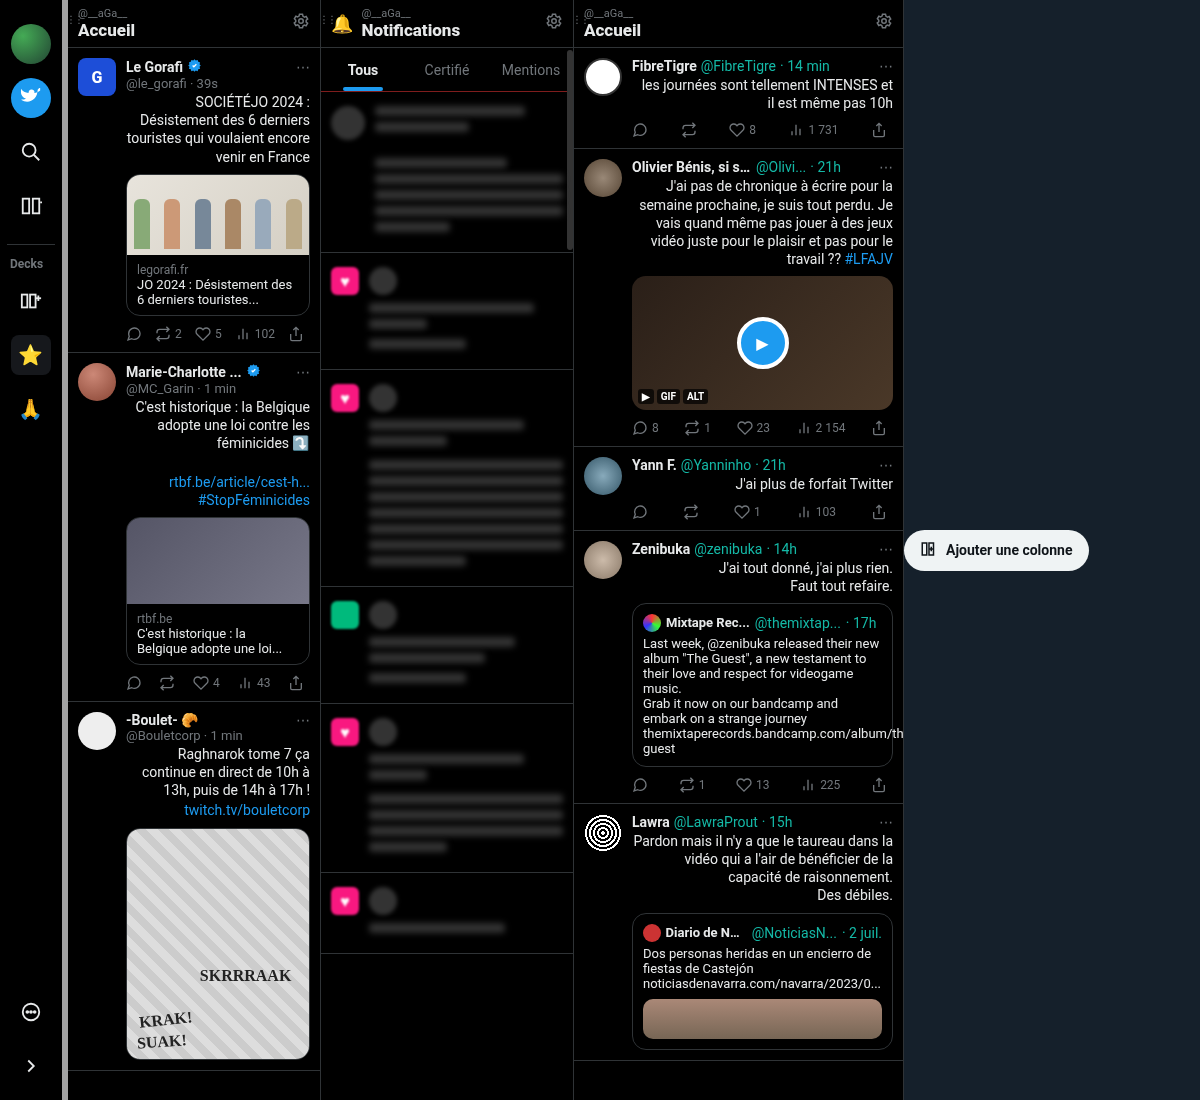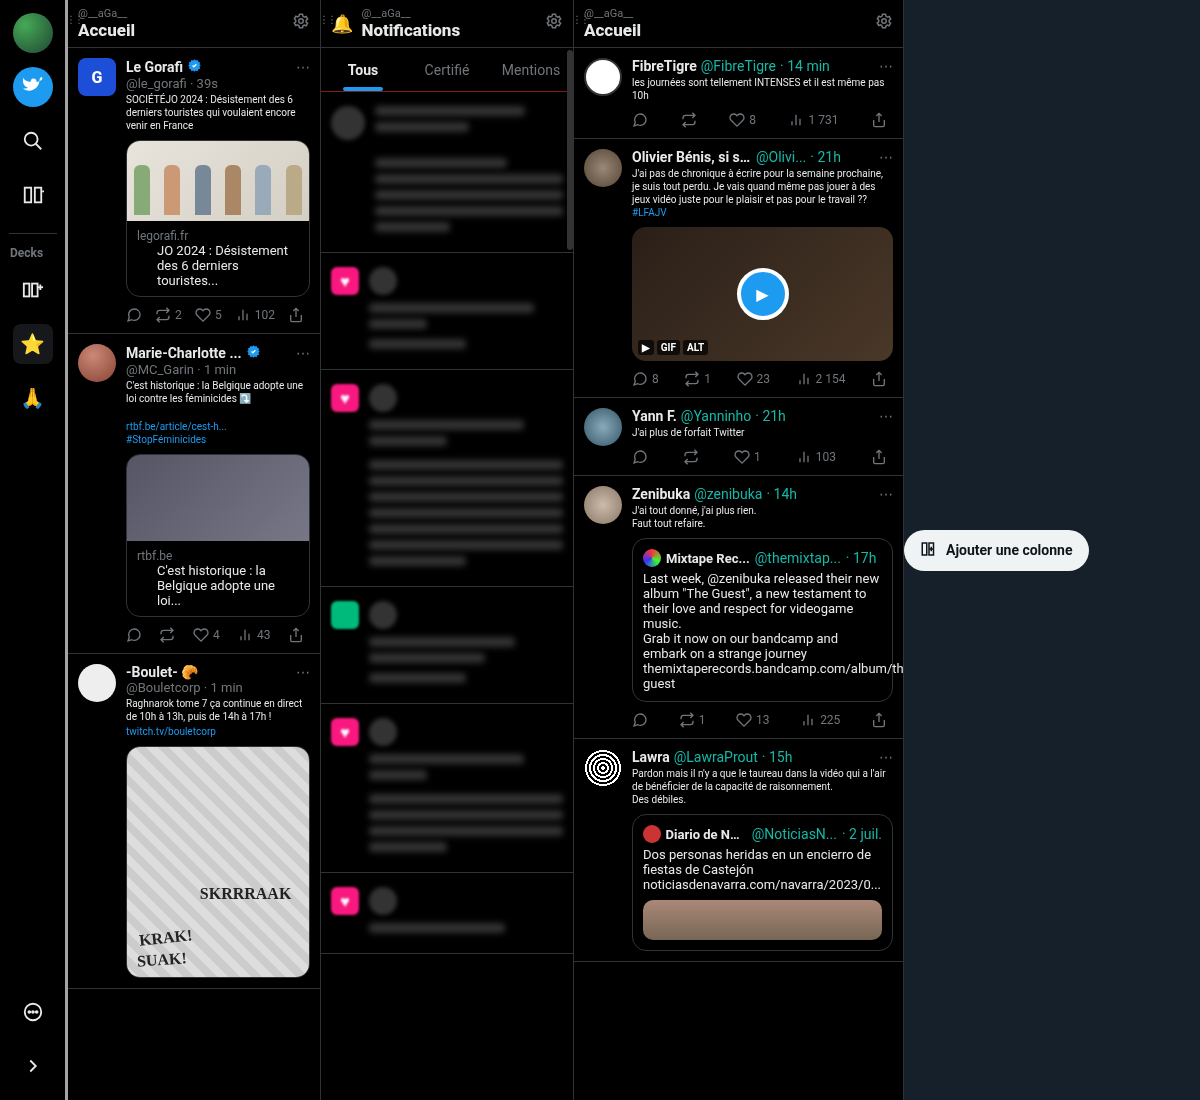--- a/index.html
+++ b/index.html
@@ -11,22 +11,22 @@
   height: 1100px;
   overflow: hidden;
   display: flex;
 }
 .sidebar {
   width: 68px;
   background: #000;
   display: flex;
   flex-direction: column;
   align-items: center;
-  padding-top: 13px;
-  border-right: 3px solid #a3a3a3;
+  padding-top: 24px;
+  border-right: 6px solid #a3a3a3;
 }
 .avatar-small {
   width: 40px;
   height: 40px;
   border-radius: 50%;
   background: radial-gradient(circle at 30% 30%, #4a5, #243);
   margin-bottom: 14px;
 }
 .sidebar-btn {
   width: 40px;
@@ -188,24 +188,25 @@
 .tweet-more {
   margin-left: auto;
   color: #71767b;
   cursor: pointer;
 }
 .tweet-handle-line {
   color: #71767b;
   font-size: 13px;
 }
 .tweet-text {
-  font-size: 10px;
+  font-size: 14px;
   line-height: 1.3;
   margin-top: 2px;
   word-wrap: break-word;
+  text-align: right;
 }
 .tweet-link {
   color: #1d9bf0;
 }
 .card {
   border: 1px solid #2f3336;
   border-radius: 14px;
   margin-top: 8px;
   overflow: hidden;
 }
@@ -222,21 +223,20 @@
 .card-meta {
   padding: 8px 10px;
   font-size: 13px;
 }
 .card-domain {
   color: #71767b;
   font-size: 12px;
 }
 .card-title {
   color: #e7e9ea;
-  margin-left: 20px;
 }
 .actions {
   display: flex;
   justify-content: space-between;
   margin-top: 10px;
   color: #71767b;
   font-size: 12px;
   padding-right:6px;
 }
 .action {

